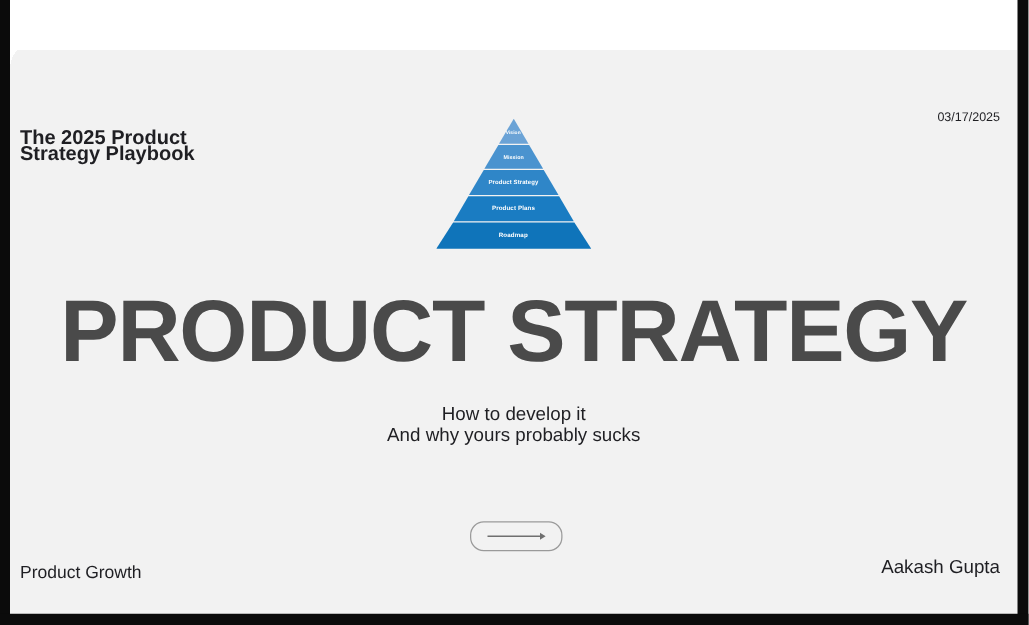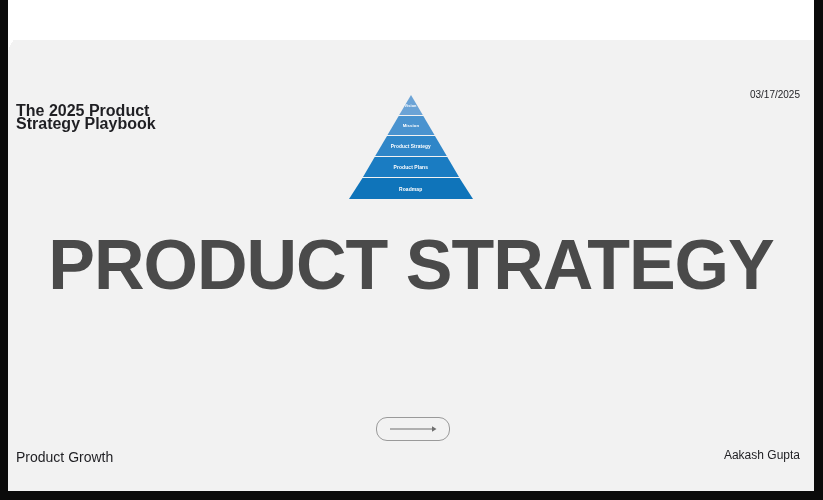--- a/index.html
+++ b/index.html
@@ -170,21 +170,21 @@
     position: absolute;
     left: 8px;
     bottom: 26px;
     font-size: 14px;
     color: #1f1f23;
   }
   .ftr-right {
     position: absolute;
     right: 14px;
     bottom: 29px;
-    font-size: 12px;
+    font-size: 15px;
     color: #1f1f23;
   }
 </style>
 </head>
 <body>
 
 <div id="app">
 
   <div class="slide"></div>
   <div class="top-white"></div>
@@ -226,20 +226,24 @@
         </div>
         <div class="tier t4">
           <span>Roadmap</span>
         </div>
 
       </div>
     </div>
 
     <div class="title">PRODUCT STRATEGY</div>
 
+    <div class="subtitle">
+      <div>How to develop it</div>
+      <div>And why yours probably sucks</div>
+    </div>
 
     <div class="pill">
       <svg width="48" height="10" viewBox="0 0 48 10">
         <line x1="1" y1="5" x2="43" y2="5" stroke="#6f6f6f" stroke-width="1.2"></line>
         <polygon points="43,2.2 47.5,5 43,7.8" fill="#6f6f6f"></polygon>
       </svg>
     </div>
 
     <div class="ftr-left">Product Growth</div>
     <div class="ftr-right">Aakash Gupta</div>

